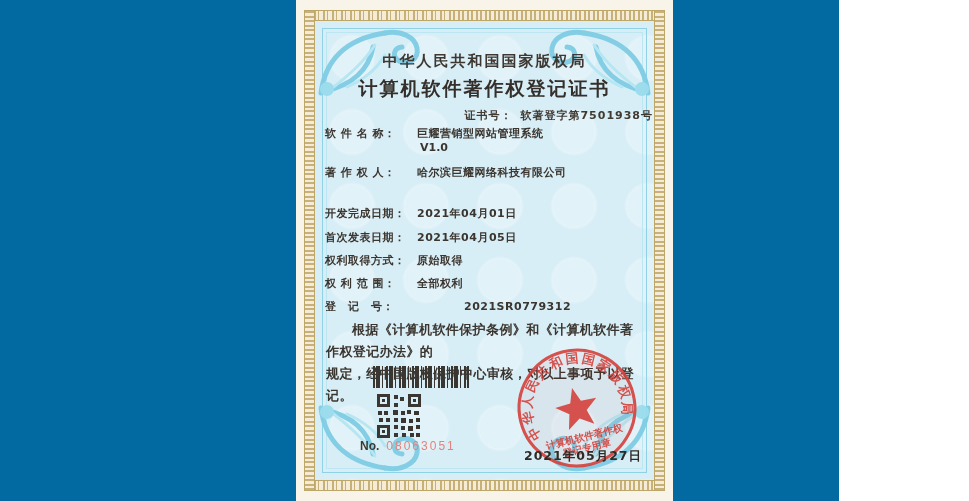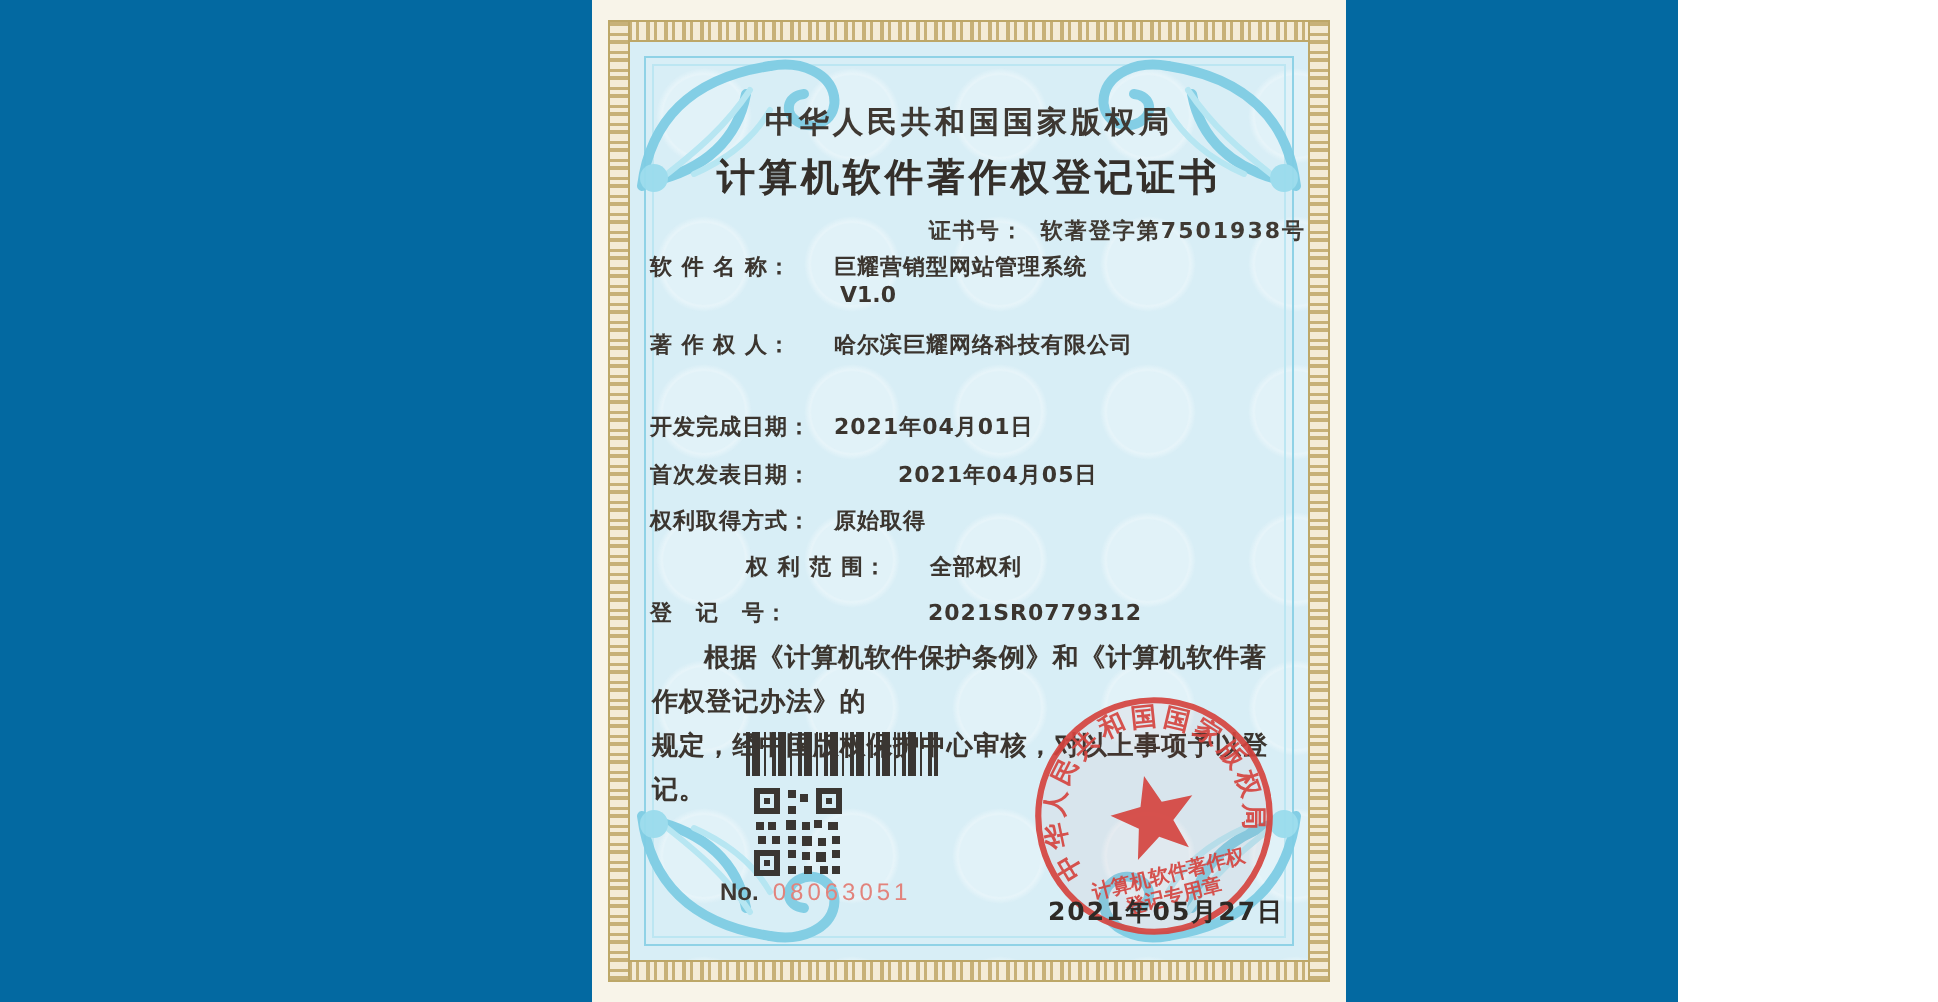--- a/index.html
+++ b/index.html
@@ -50,23 +50,23 @@
              color:#403a33; letter-spacing:1px; }
   .cert-no .lbl { margin-right:8px; }
 
   .field-row { position:absolute; left:29px; display:flex; font-size:11px; font-weight:bold;
                color:#3b352f; line-height:13px; }
   .field-label { width:92px; flex:0 0 92px; letter-spacing:0.5px; }
   .field-value { letter-spacing:0.5px; }
   .r1 { top:127px; } .r1b { top:141px; left:124px; position:absolute; font-size:11px; font-weight:bold; color:#3b352f; }
   .r2 { top:166px; }
   .r3 { top:207px; }
-  .r4 { top:231px;gap:32px; }
+  .r4 { top:231px; }
   .r5 { top:254px; }
-  .r6 { top:277px;margin-left:48px; }
+  .r6 { top:277px; }
   .r7 { top:300px;gap:47px; }
 
   .statement { position:absolute; left:30px; right:28px; top:319px; font-size:13px;
                font-weight:bold; color:#3b352f; line-height:22px; letter-spacing:0.4px; }
   .statement .l1 { text-indent:2em; display:block; }
   .statement .l2 { display:block; }
 
   
   .barcode { position:absolute; left:77px; top:366px; width:96px; height:22px;
              background:repeating-linear-gradient(90deg,#3a3632 0 2px,transparent 2px 3px,#3a3632 3px 7px,transparent 7px 9px,#3a3632 9px 10px,transparent 10px 13px); }

